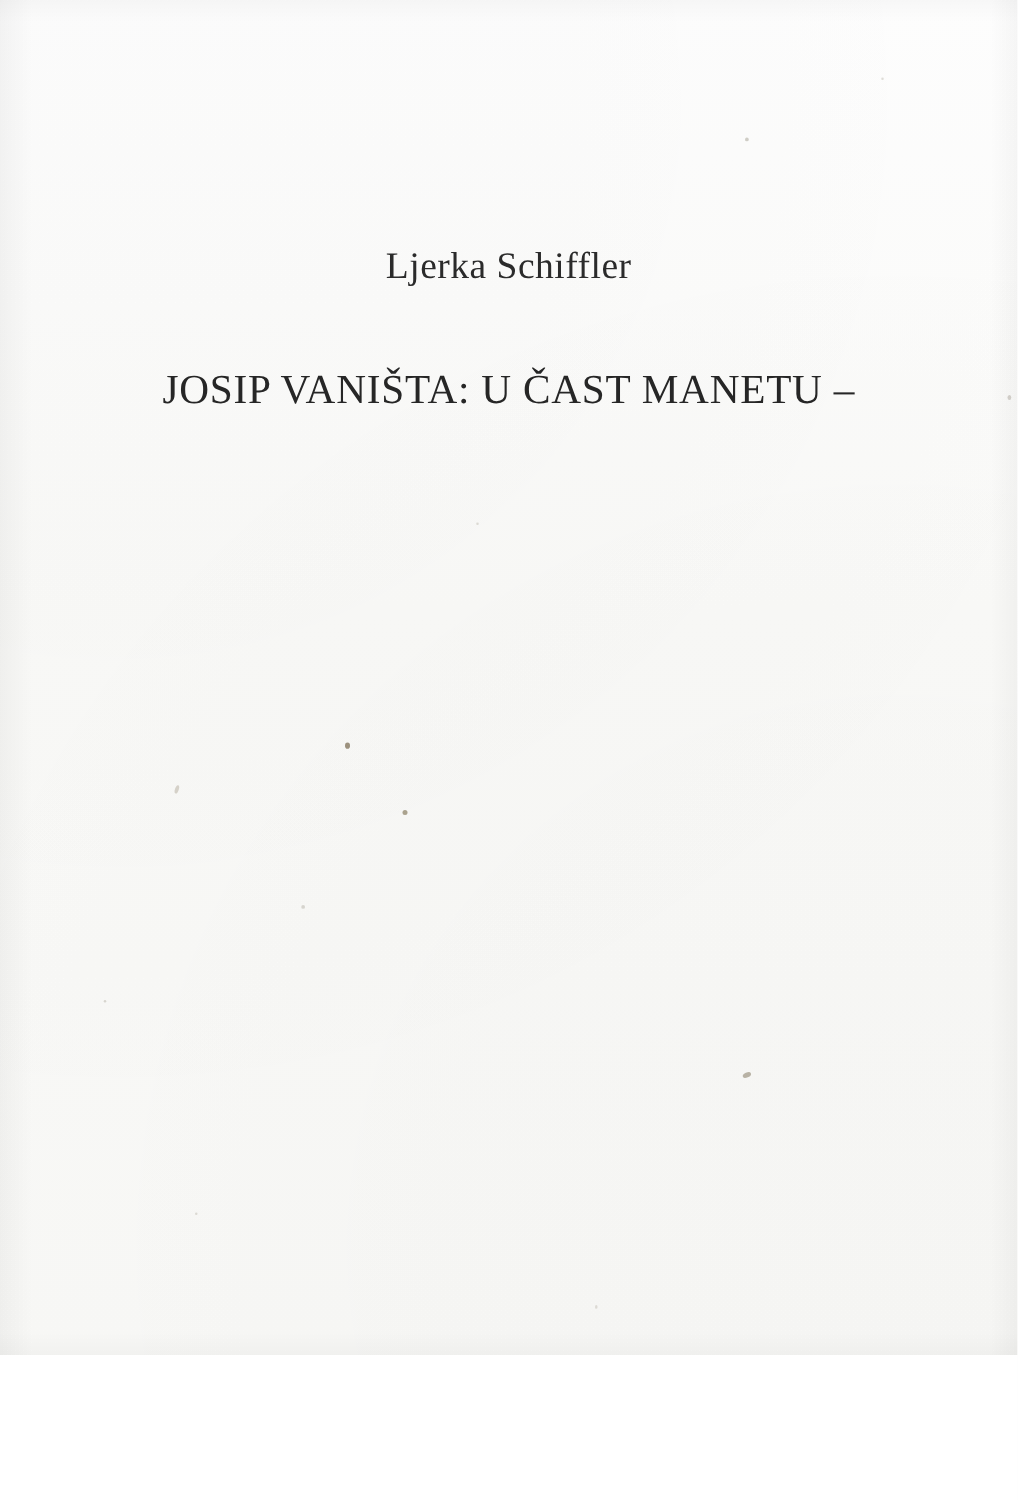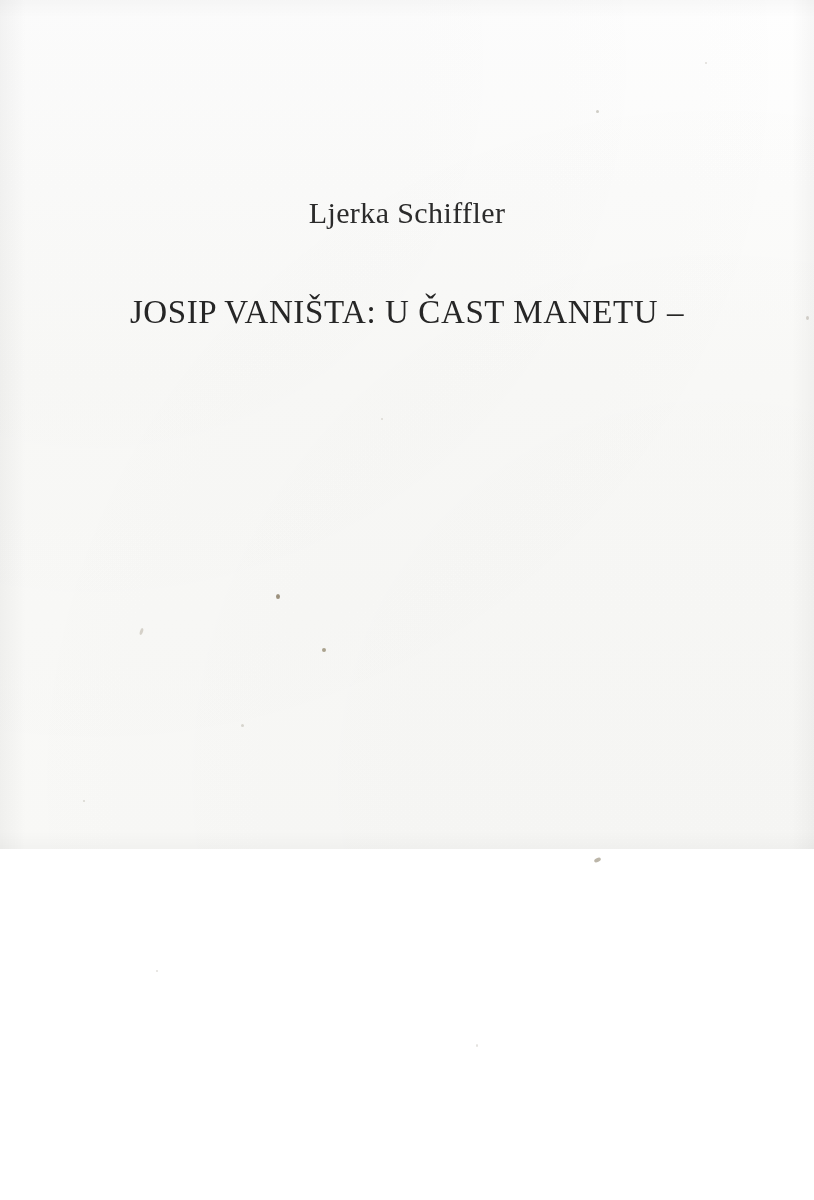--- a/index.html
+++ b/index.html
@@ -9,21 +9,21 @@
   }
   body {
     width: 814px;
     height: 1200px;
     overflow: hidden;
     font-family: "Liberation Serif", serif;
   }
   .page {
     position: relative;
     width: 814px;
-    height: 849px;
+    height: 1084px;
     background: #fbfbf9;
     background-image:
       radial-gradient(circle at 12% 8%, rgba(0,0,0,0.012) 0 30%, rgba(0,0,0,0) 70%),
       radial-gradient(circle at 88% 92%, rgba(0,0,0,0.012) 0 30%, rgba(0,0,0,0) 70%),
       linear-gradient(180deg, #fefefe 0%, #fafaf8 45%, #f8f8f6 100%);
     box-sizing: border-box;
     padding-left: 20px;
   }
   
   .page::before {

